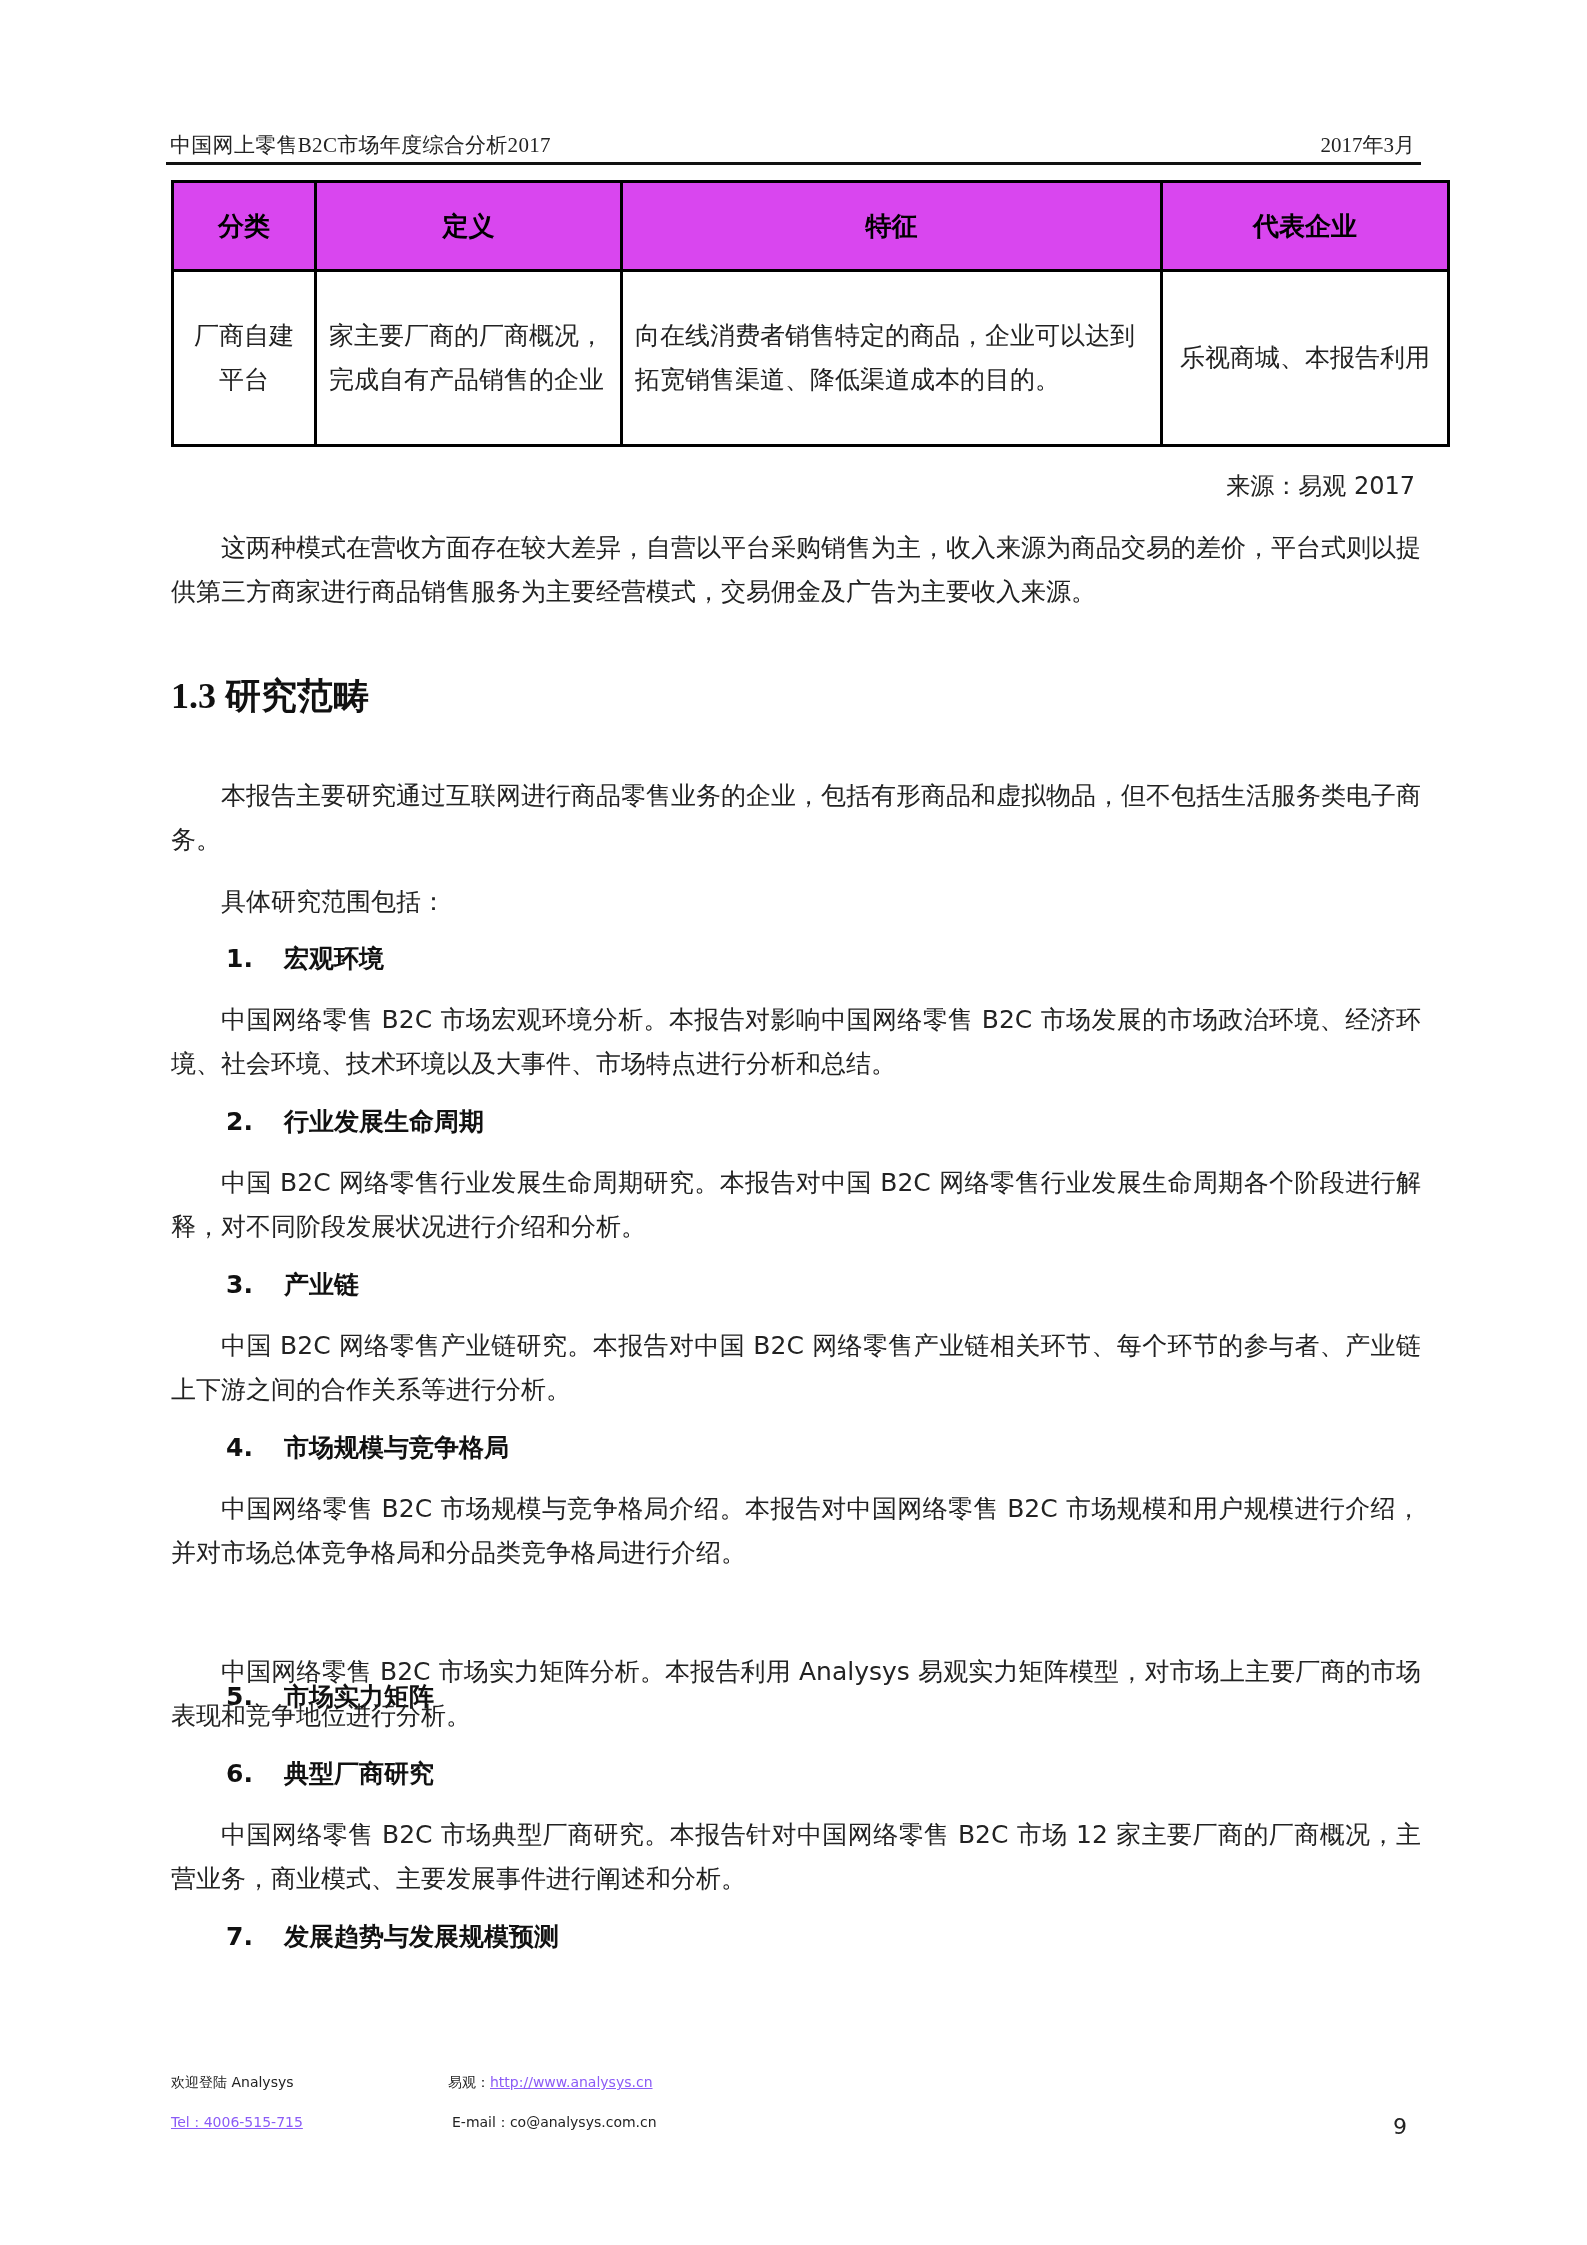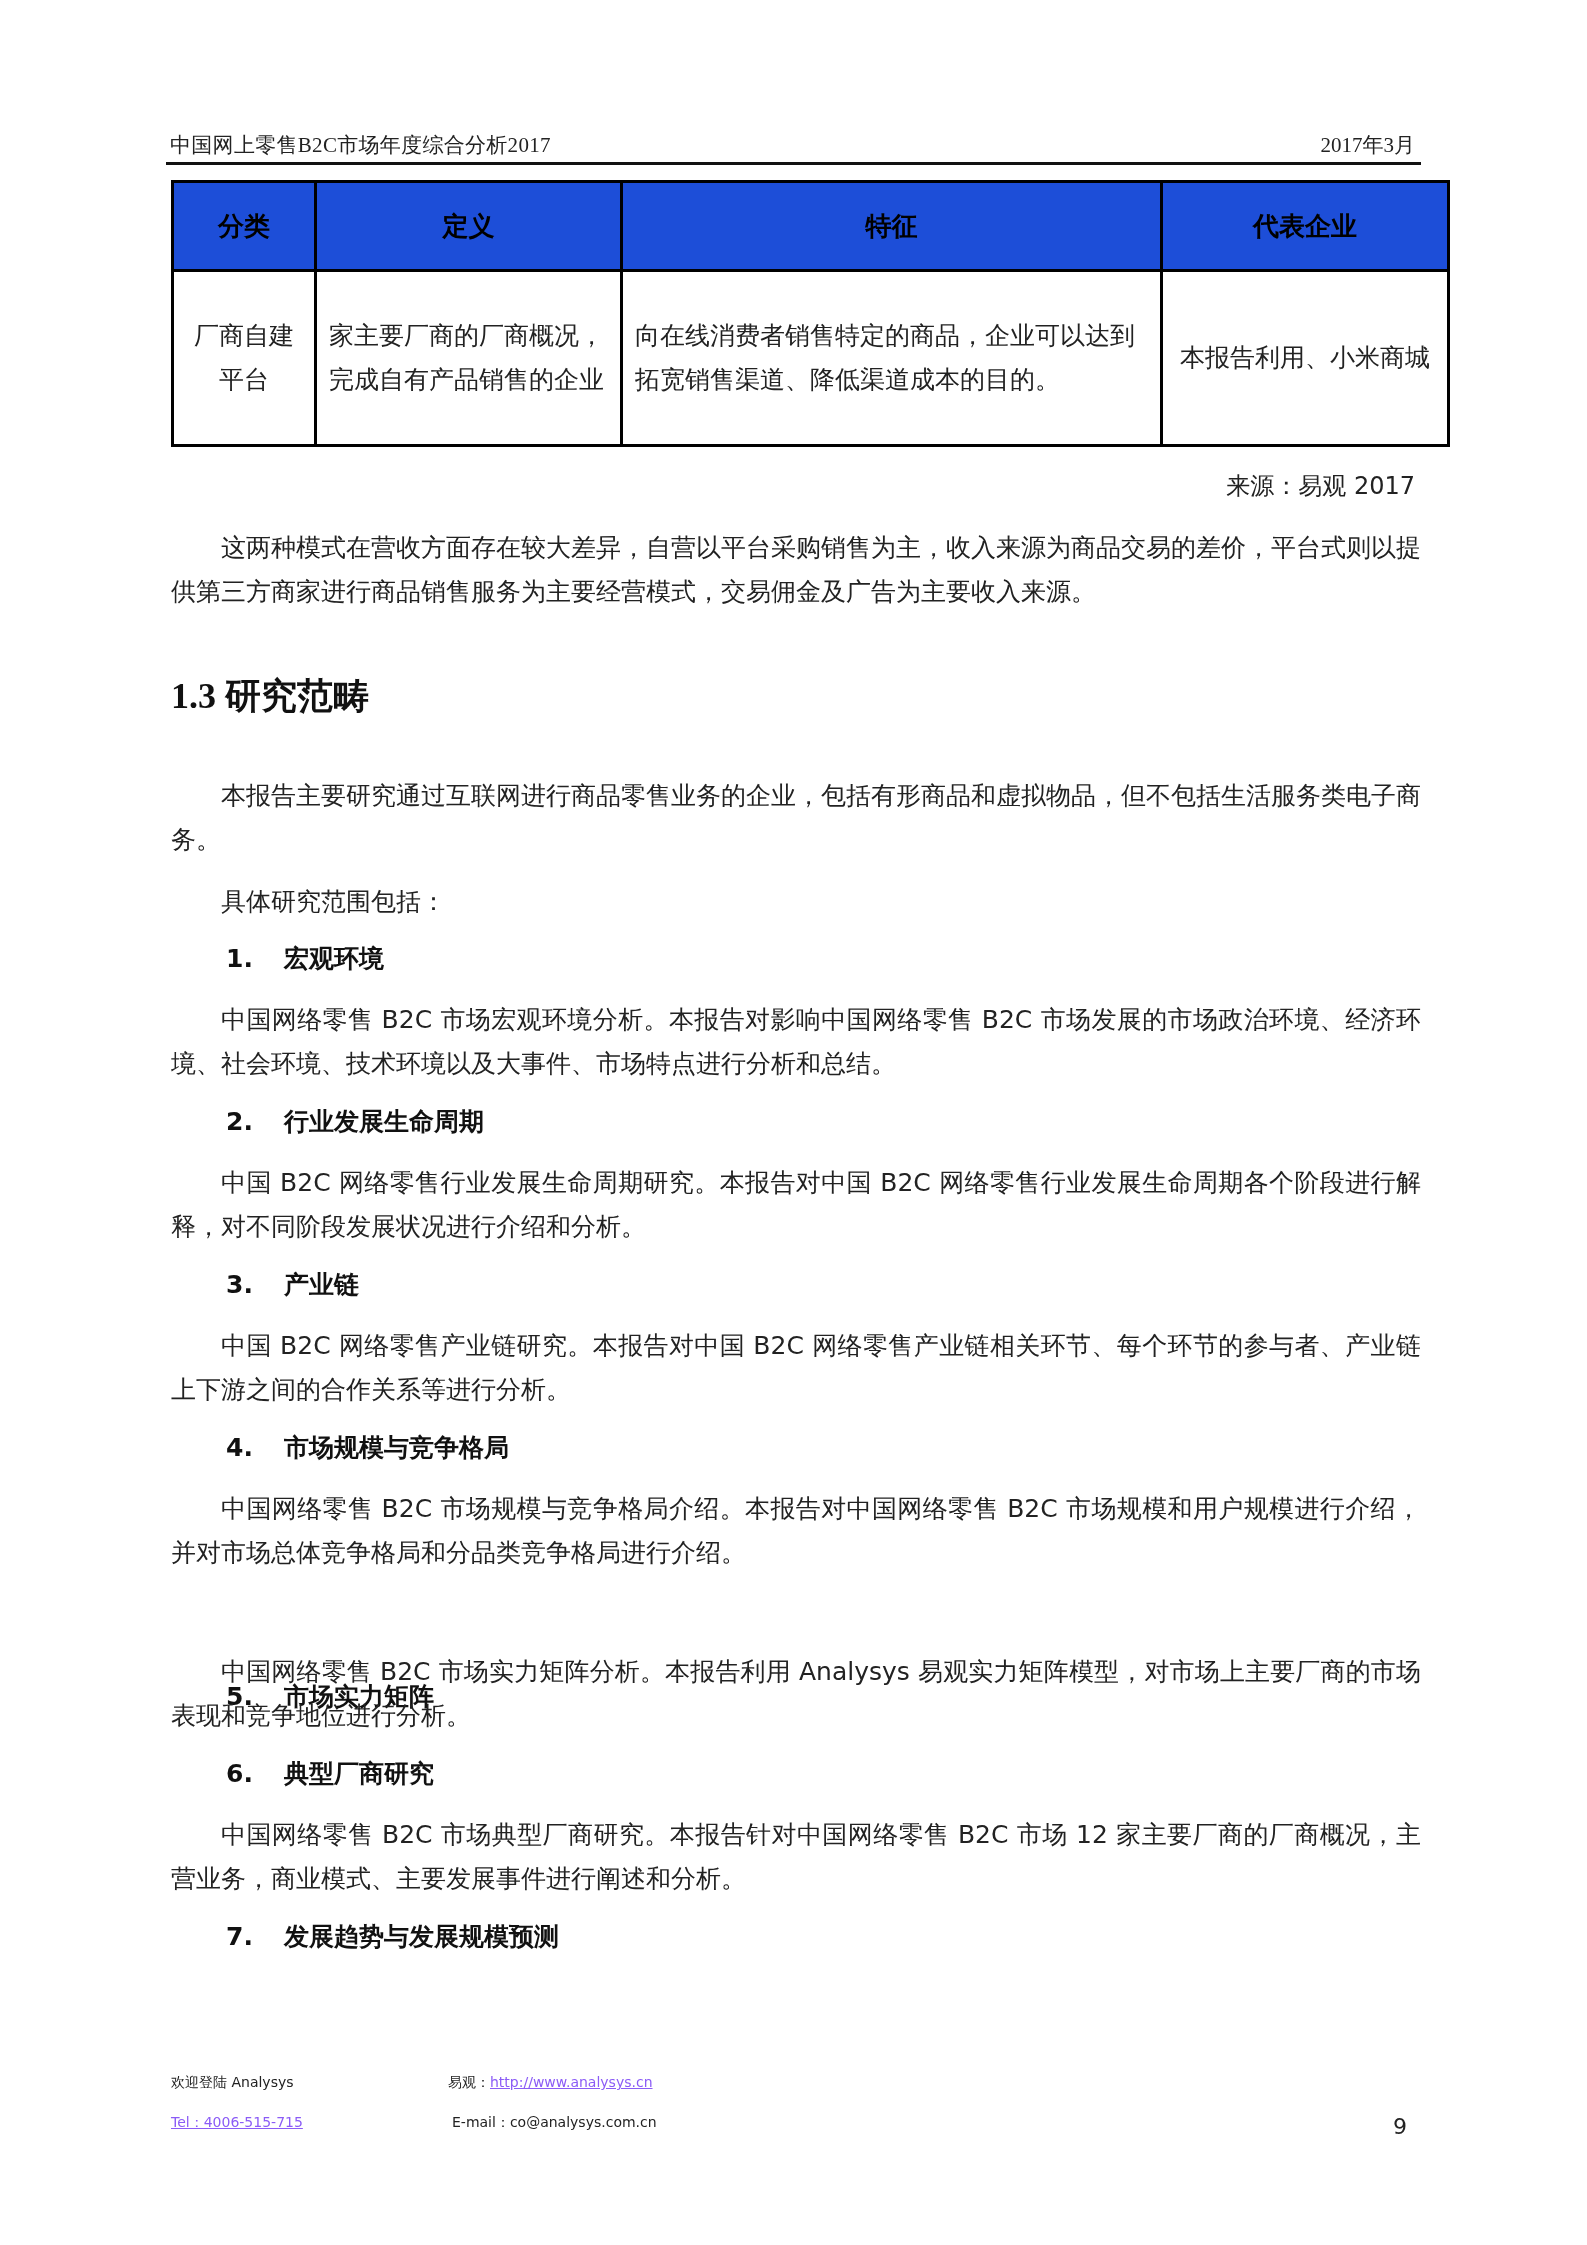--- a/index.html
+++ b/index.html
@@ -5,21 +5,21 @@
   html, body { margin: 0; padding: 0; background: #ffffff; }
   body { width: 1587px; height: 2245px; position: relative; overflow: hidden;
          font-family: "DejaVu Sans", "Liberation Sans", sans-serif; color: #111; }
   .abs { position: absolute; }
   .hdr-left { left: 170px; top: 131px; font-family: "Liberation Serif", "DejaVu Serif", serif; font-size: 21px; color: #222; letter-spacing: 0.3px; }
   .hdr-right { right: 172px; top: 131px; font-family: "Liberation Serif", "DejaVu Serif", serif; font-size: 21px; color: #222; }
   .hdr-rule { left: 166px; top: 162px; width: 1255px; height: 3px; background: #111; }
 
   table.cls { position: absolute; left: 171px; top: 180px; width: 1276px; border-collapse: collapse; table-layout: fixed; }
   table.cls th, table.cls td { border: 3px solid #000; }
-  table.cls th { height: 84px; background: #1d4ed8; font-weight: bold; font-size: 26px; color: #000; }
+  table.cls th { height: 84px; background: #d946ef; font-weight: bold; font-size: 26px; color: #000; }
   table.cls td { height: 172px; font-size: 25px; line-height: 44px; color: #222; vertical-align: middle; padding: 0 12px; }
   td.c1 { text-align: center; border-radius: 19px; }
   td.c4 { text-align: center; padding: 0 6px; }
 
   .source { right: 172px; top: 470px; font-size: 24px; color: #222; }
   p.body { position: absolute; left: 171px; width: 1250px; margin: 0; font-size: 25px; line-height: 44px; color: #222; text-indent: 50px; text-align: justify; }
   .sec-title { left: 171px; top: 672px; font-family: "Liberation Serif", "DejaVu Serif", serif; font-weight: bold; font-size: 36px; color: #111; }
   .item { position: absolute; left: 226px; font-weight: bold; font-size: 25px; color: #111; }
   .item .num { display: inline-block; width: 58px; }
 
@@ -47,21 +47,21 @@
       <th>定义</th>
       <th>特征</th>
       <th>代表企业</th>
     </tr>
   </thead>
   <tbody>
     <tr>
       <td class="c1">厂商自建平台</td>
       <td>家主要厂商的厂商概况，完成自有产品销售的企业</td>
       <td>向在线消费者销售特定的商品，企业可以达到拓宽销售渠道、降低渠道成本的目的。</td>
-      <td class="c4">本报告利用、小米商城</td>
+      <td class="c4">乐视商城、本报告利用</td>
     </tr>
   </tbody>
 </table>
 
 <div class="abs source">来源：易观 2017</div>
 
 <p class="body" style="top:526px">这两种模式在营收方面存在较大差异，自营以平台采购销售为主，收入来源为商品交易的差价，平台式则以提供第三方商家进行商品销售服务为主要经营模式，交易佣金及广告为主要收入来源。</p>
 
 <div class="abs sec-title">1.3 研究范畴</div>
 

